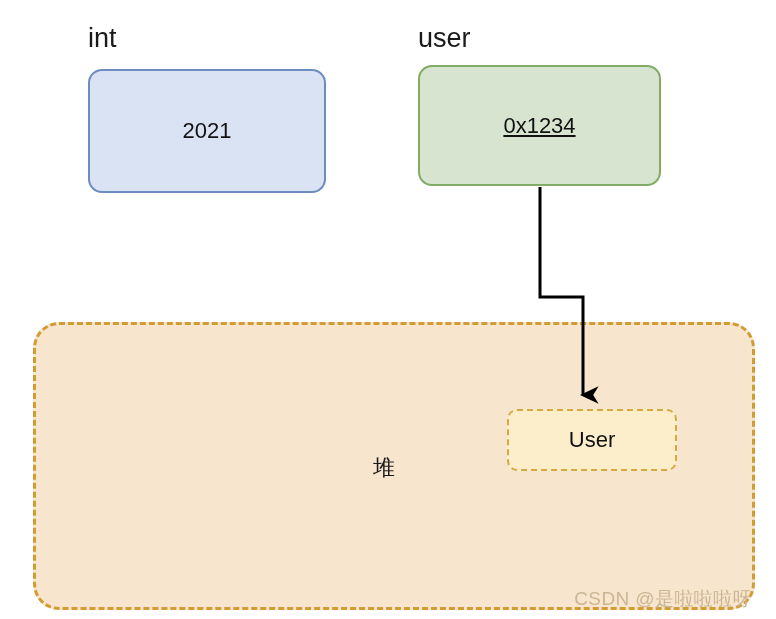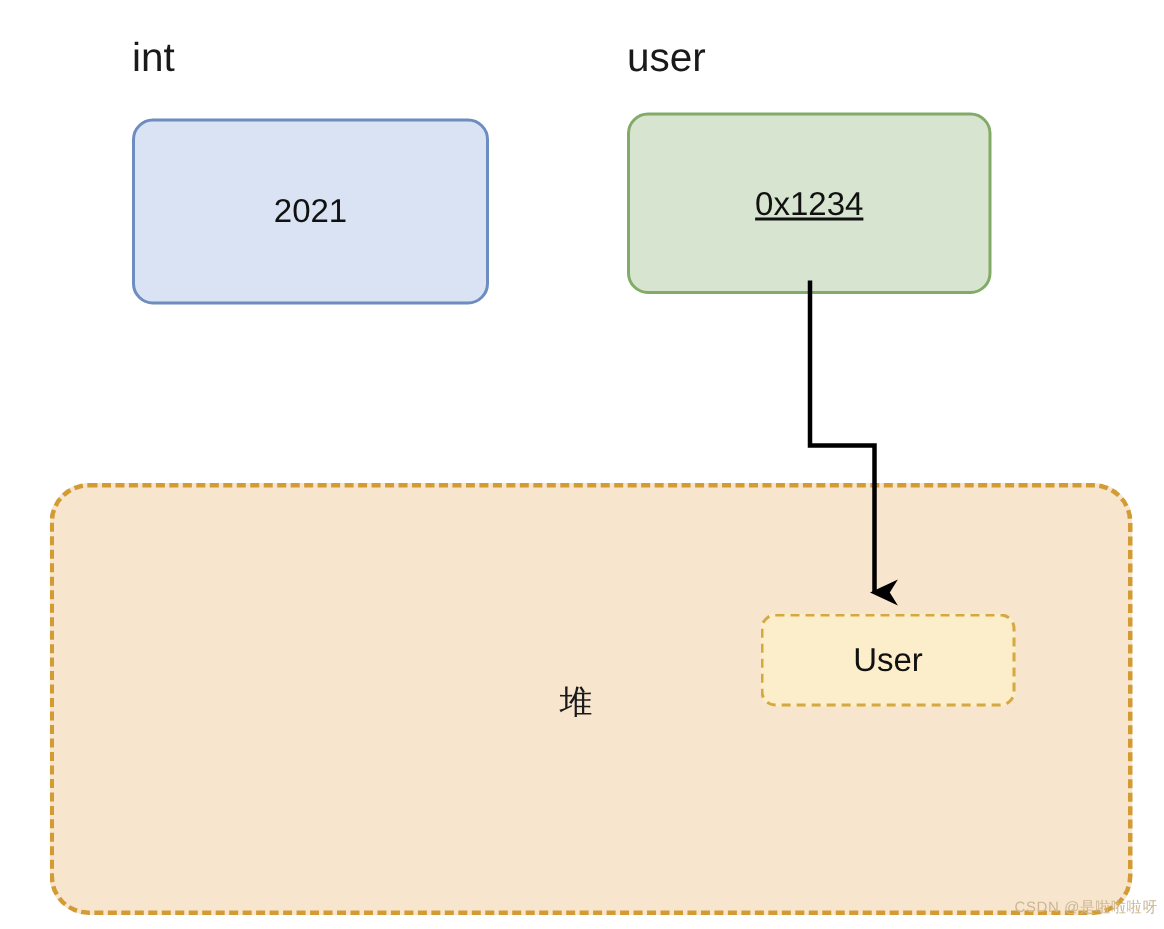--- a/index.html
+++ b/index.html
@@ -29,21 +29,20 @@
   }
   .var-box {
     position: absolute;
     box-sizing: border-box;
     border-radius: 14px;
     display: flex;
     align-items: center;
     justify-content: center;
     font-size: 22px;
     color: #111111;
-    margin-top: 10px;
   }
 
   #int-label   { left: 88px;  top: 25px;  width: 238px; }
   #int-box {
     left: 88px; top: 69px; width: 238px; height: 124px;
     background: #dae3f3;
     border: 2px solid #6d8cc0;
   }
 
   #user-label  { left: 418px; top: 25px;  width: 243px; }
@@ -90,23 +89,23 @@
   #pointer-arrow {
     position: absolute;
     left: 0; top: 0;
     width: 776px; height: 619px;
     pointer-events: none;
   }
 
   
   #watermark {
     position: absolute;
-    right: 4px;
+    right: 24px;
     bottom: 7px;
-    font-size: 10px;
+    font-size: 19px;
     color: #cbb693;
     white-space: nowrap;
     letter-spacing: 0.4px;
     margin-top: 20px;
   }
 </style>
 </head>
 <body>
 
 <div id="canvas">

